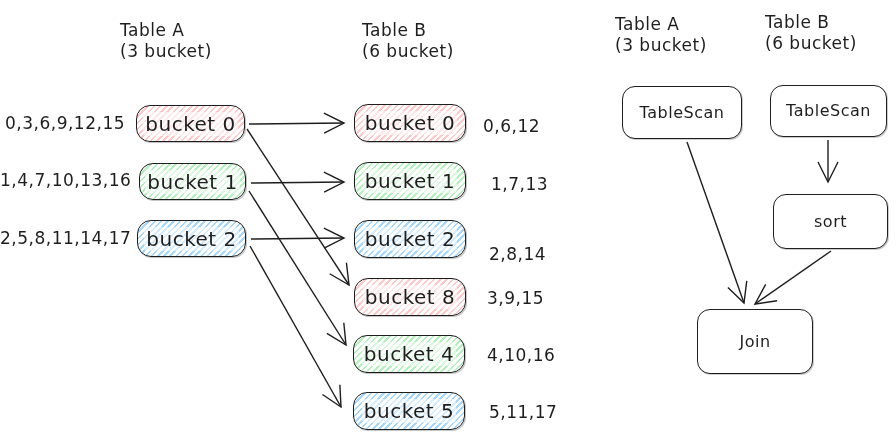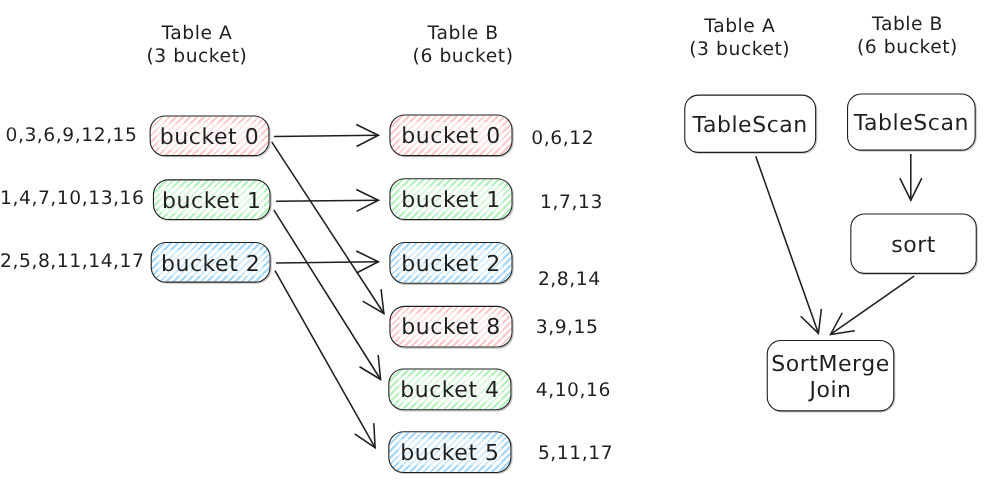--- a/index.html
+++ b/index.html
@@ -6,21 +6,20 @@
   .canvas{
     position:relative;
     width:896px;height:439px;
     background:var(--background,#fff);
     font-family:"DejaVu Sans", sans-serif;
     color:var(--stroke,#1e1e1e);
     overflow:hidden;
   }
   .title{
     position:absolute;
-    text-align:center;
     font-size:17px;
     line-height:21px;
     letter-spacing:.5px;
     white-space:nowrap;
   }
   .bucket{
     position:absolute;
     border:1.7px solid var(--stroke,#1e1e1e);
     border-radius:14px;
     display:flex;align-items:center;justify-content:center;
@@ -39,21 +38,21 @@
     letter-spacing:.5px;
     white-space:nowrap;
   }
   .vals-left{left:0;width:130px;text-align:center;}
   .node{
     position:absolute;
     border:1.7px solid var(--stroke,#1e1e1e);
     border-radius:13px;
     background:#fff;
     display:flex;flex-direction:column;align-items:center;justify-content:center;
-    font-size:20px;
+    font-size:16px;
     letter-spacing:.5px;
     text-align:center;
     line-height:24px;
     box-shadow:1px 1px 0 rgba(90,90,90,.3);
   }
   svg.arrows{position:absolute;left:0;top:0;pointer-events:none;}
   svg.arrows line{stroke:var(--stroke,#1e1e1e);stroke-width:1.4;}
   svg.arrows marker path{stroke:var(--stroke,#1e1e1e);fill:none;stroke-width:1.4;}
 </style>
 </head>
@@ -139,17 +138,16 @@
   <div class="node" style="left:622px;top:86px;width:118px;height:51px">
     <div>TableScan</div>
   </div>
   <div class="node" style="left:770px;top:85px;width:115px;height:50px">
     <div>TableScan</div>
   </div>
   <div class="node" style="left:773px;top:194px;width:113px;height:53px">
     <div>sort</div>
   </div>
   <div class="node" style="left:697px;top:309px;width:114px;height:63px">
-    <div>SortMerge</div>
     <div>Join</div>
   </div>
 
 </div>
 
 </body></html>

